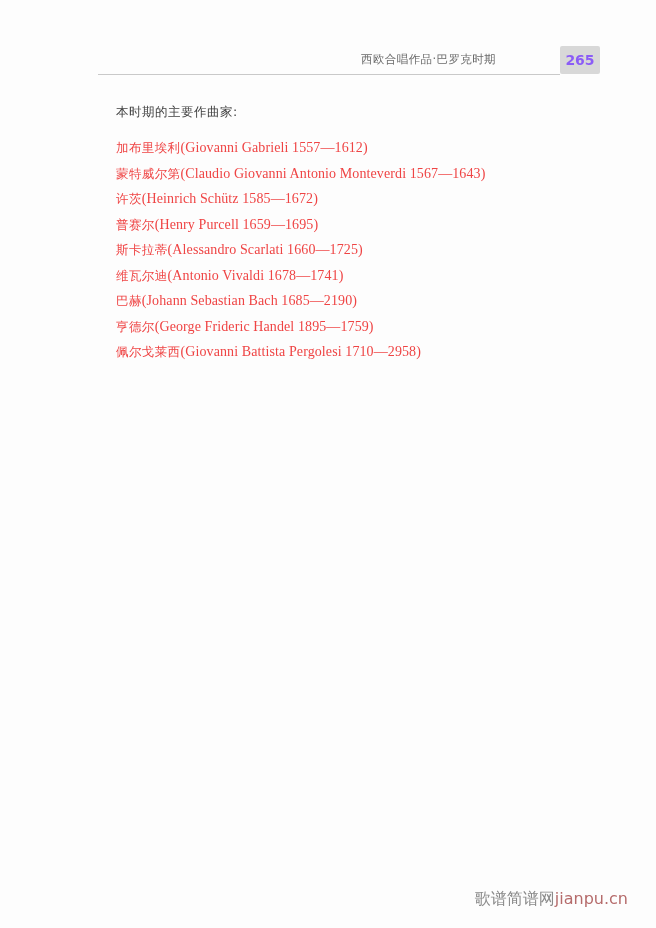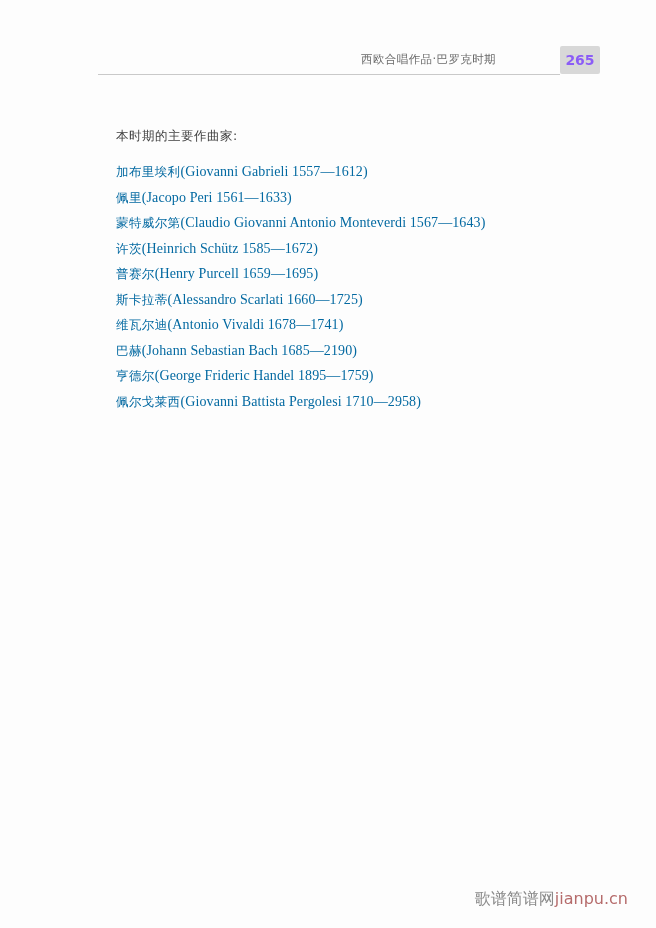--- a/index.html
+++ b/index.html
@@ -75,30 +75,29 @@
     left: 116px;
     top: 104px;
     width: 460px;
   }
   .intro-line {
     font-family: "DejaVu Sans", sans-serif;
     font-size: 12.5px;
     color: #404040;
     letter-spacing: 0.5px;
     margin-bottom: 14px;
-    margin-top: 24px;
   }
   .composer-list {
     list-style: none;
     margin: 0;
     padding: 0;
   }
   .composer-item {
     font-size: 14.5px;
-    color: #0369a1;
+    color: #ef4444;
     line-height: 25.5px;
     white-space: nowrap;
   }
   .composer-item .cn {
     font-family: "DejaVu Sans", sans-serif;
     font-size: 12.5px;
     letter-spacing: 0.4px;
   }
   .composer-item .latin {
     font-family: "Liberation Serif", serif;
@@ -130,23 +129,20 @@
     <div class="page-number">265</div>
   </div>
 
   <div class="content">
     <div class="intro-line">本时期的主要作曲家:</div>
     <ul class="composer-list">
       <li class="composer-item">
         <span class="cn">加布里埃利</span><span class="latin">(Giovanni Gabrieli 1557—1612)</span>
       </li>
       <li class="composer-item">
-        <span class="cn">佩里</span><span class="latin">(Jacopo Peri 1561—1633)</span>
-      </li>
-      <li class="composer-item">
         <span class="cn">蒙特威尔第</span><span class="latin">(Claudio Giovanni Antonio Monteverdi 1567—1643)</span>
       </li>
       <li class="composer-item">
         <span class="cn">许茨</span><span class="latin">(Heinrich Schütz 1585—1672)</span>
       </li>
       <li class="composer-item">
         <span class="cn">普赛尔</span><span class="latin">(Henry Purcell 1659—1695)</span>
       </li>
       <li class="composer-item">
         <span class="cn">斯卡拉蒂</span><span class="latin">(Alessandro Scarlati 1660—1725)</span>

